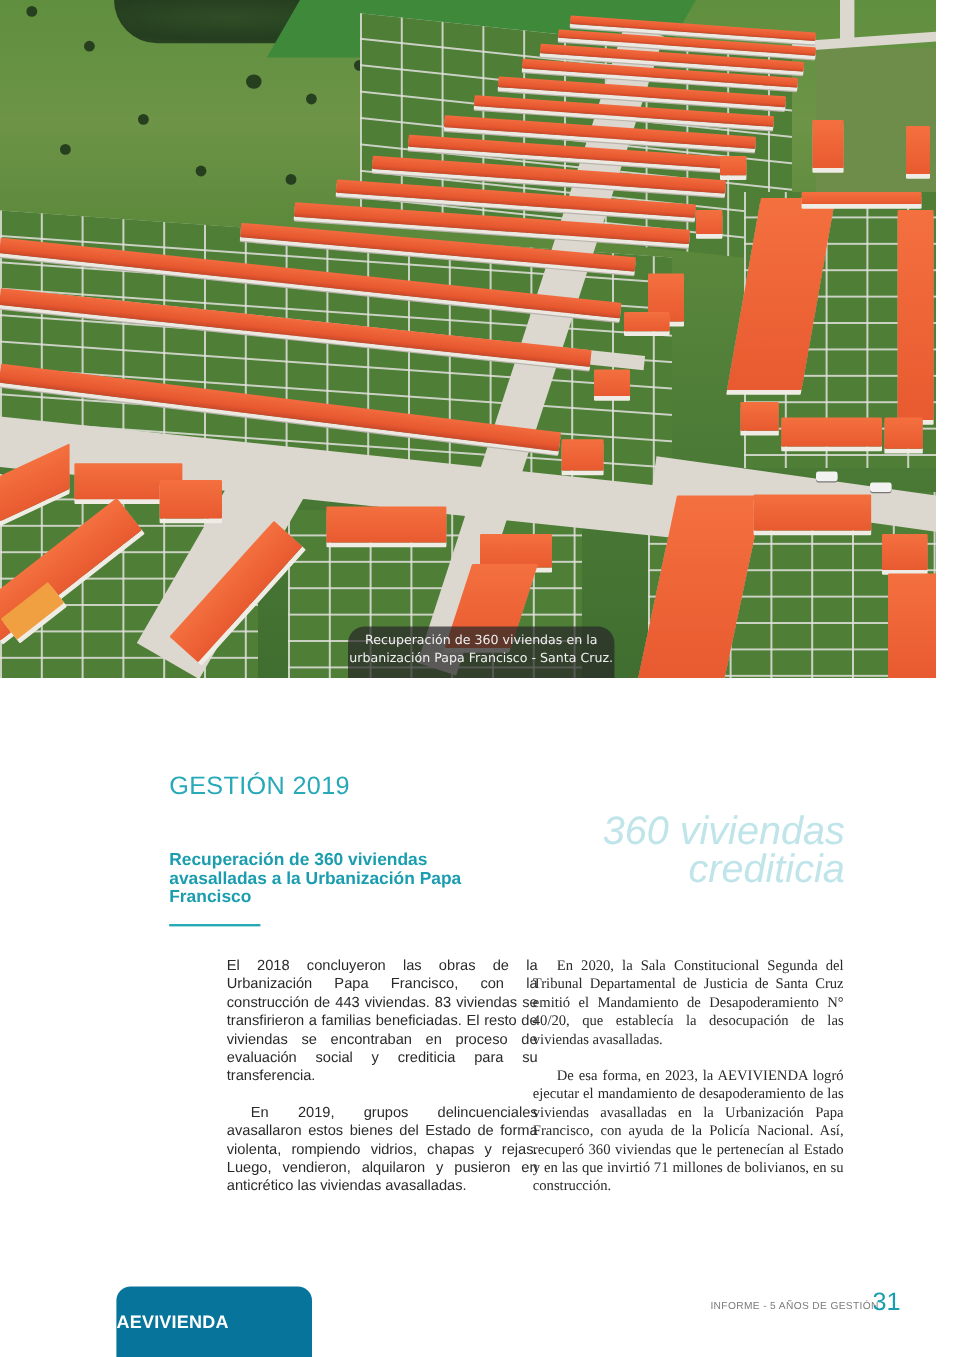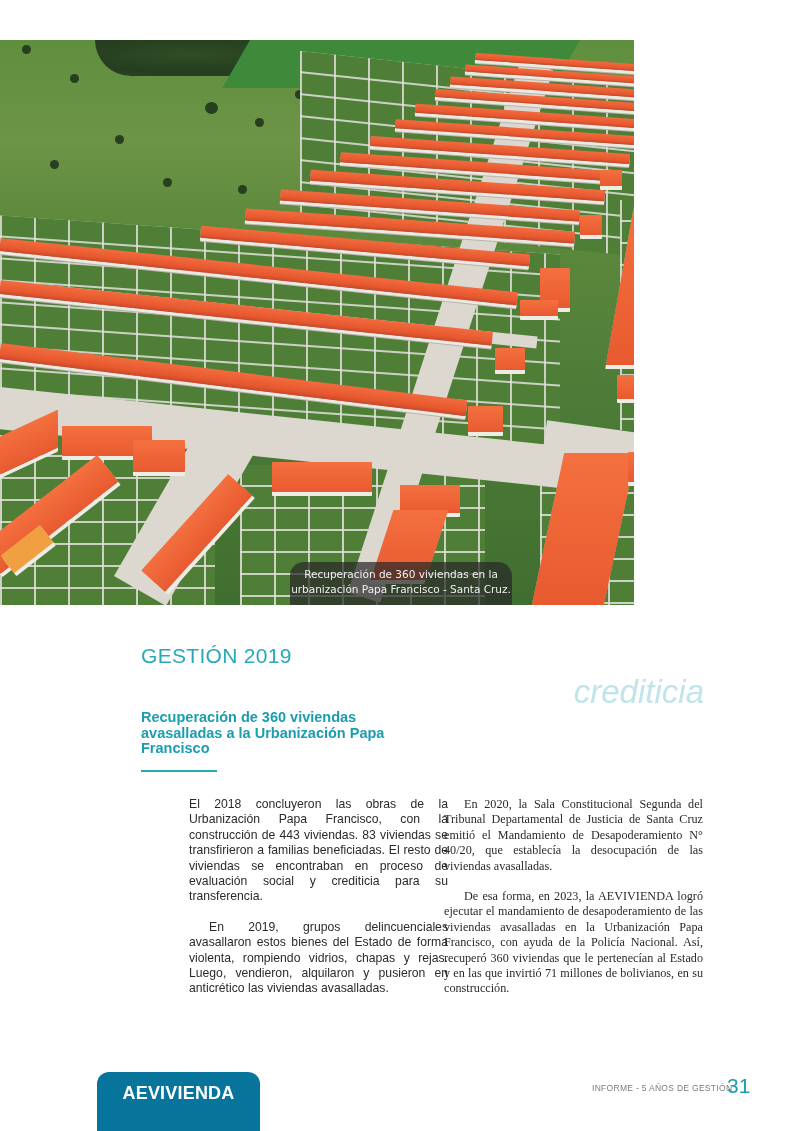--- a/index.html
+++ b/index.html
@@ -1,21 +1,21 @@
 <!DOCTYPE html>
 <html><head>
 <meta charset="utf-8">
 <style>
   html, body { margin: 0; padding: 0; background: #ffffff; }
   body { width: 800px; height: 1131px; position: relative; overflow: hidden; font-family: "DejaVu Sans", "Liberation Sans", sans-serif; }
 
   
-  .photo { position: absolute; left: 0; top: 0; width: 634px; height: 565px; overflow: hidden;
+  .photo { position: absolute; left: 0; top: 0; width: 780px; height: 565px; overflow: hidden;
     background:
-      linear-gradient(180deg, #5f8f3e 0%, #6d9447 18%, #5e8a3c 32%, #4e7d38 60%, #3f6e30 100%); margin-top: 40px; }
+      linear-gradient(180deg, #5f8f3e 0%, #6d9447 18%, #5e8a3c 32%, #4e7d38 60%, #3f6e30 100%); }
   .forest { position: absolute; left: 95px; top: 0; width: 240px; height: 36px; border-radius: 0 0 60px 80px;
     background: radial-gradient(ellipse at 40% 40%, #2f4d26 0%, #243d1f 60%, #2d4a25 100%); }
   .field-bright { position: absolute; left: 250px; top: 0; width: 330px; height: 48px; background: #3f8a3a;
     transform: skewX(-30deg); transform-origin: top left; }
   .field-right { position: absolute; left: 680px; top: 40px; width: 120px; height: 130px; background: #6f8d4a; border-radius: 6px; }
   .tree { position: absolute; width: 9px; height: 9px; border-radius: 50%; background: #263f1f; }
 
   .estate { position: absolute; left: 0; top: 0; width: 800px; height: 565px; }
   .road { position: absolute; background: #dcd8cf; }
   .lotgrid { position: absolute; background-color: #4f7e37;
@@ -39,21 +39,21 @@
     color: #bfe4e9; font-style: italic; font-weight: 300; font-family: "Liberation Sans", sans-serif; }
 
   .col { position: absolute; width: 259px; font-size: 12.2px; line-height: 15.4px; color: #2a2a2a; text-align: justify; font-family: "Liberation Sans", sans-serif; }
   .col p { margin: 0 0 15px 0; }
   .col p.indent { text-indent: 20px; }
   .col-left { left: 141px; top: 797px; margin-left: 48px; }
   .col-right { left: 444px; top: 797px; font-family: Liberation Serif, serif; }
 
   
   .footer-tab { position: absolute; left: 97px; top: 1072px; width: 163px; height: 70px; background: #06749b; border-radius: 12px 12px 0 0; }
-  .footer-tab span { display: block; text-align: center; color: #ffffff; font-weight: bold; font-size: 18px; margin-top: 11px; letter-spacing: 0.2px; font-family: "Liberation Sans", sans-serif; }
+  .footer-tab span { display: block; text-align: left; color: #ffffff; font-weight: bold; font-size: 15px; margin-top: 22px; letter-spacing: 0.2px; font-family: "Liberation Sans", sans-serif; }
   .footer-report { position: absolute; left: 592px; top: 1083px; font-size: 8.5px; color: #7b7b7b; letter-spacing: 0.3px; font-family: "Liberation Sans", sans-serif; }
   .page-number { position: absolute; left: 727px; top: 1074px; font-size: 21px; color: #1b9db0; font-family: "Liberation Sans", sans-serif; }
 </style>
 </head>
 <body>
 
 <div class="photo" title="Vista aérea de la urbanización Papa Francisco con viviendas de techo rojo">
   <div class="forest"></div>
   <div class="field-bright"></div>
   <div class="field-right"></div>
@@ -142,20 +142,21 @@
     <div>Recuperación de 360 viviendas en la</div>
     <div>urbanización Papa Francisco - Santa Cruz.</div>
   </div>
 </div>
 
 <div class="section-title">GESTIÓN 2019</div>
 <div class="subhead">Recuperación de 360 viviendas avasalladas a la Urbanización Papa Francisco</div>
 <div class="subhead-line"></div>
 
 <div class="big-quote">
+  <div>360 viviendas</div>
   <div>crediticia</div>
 </div>
 
 <div class="col col-left">
   <p>El 2018 concluyeron las obras de la Urbanización Papa Francisco, con la construcción de 443 viviendas. 83 viviendas se transfirieron a familias beneficiadas. El resto de viviendas se encontraban en proceso de evaluación social y crediticia para su transferencia.</p>
   <p class="indent">En 2019, grupos delincuenciales avasallaron estos bienes del Estado de forma violenta, rompiendo vidrios, chapas y rejas. Luego, vendieron, alquilaron y pusieron en anticrético las viviendas avasalladas.</p>
 </div>
 
 <div class="col col-right">
   <p class="indent">En 2020, la Sala Constitucional Segunda del Tribunal Departamental de Justicia de Santa Cruz emitió el Mandamiento de Desapoderamiento N° 40/20, que establecía la desocupación de las viviendas avasalladas.</p>

